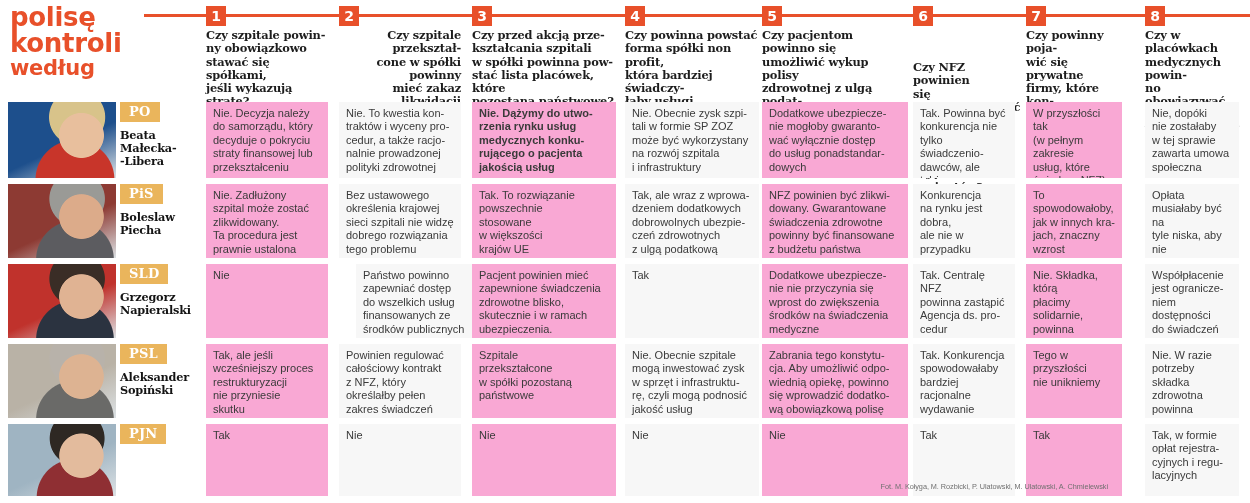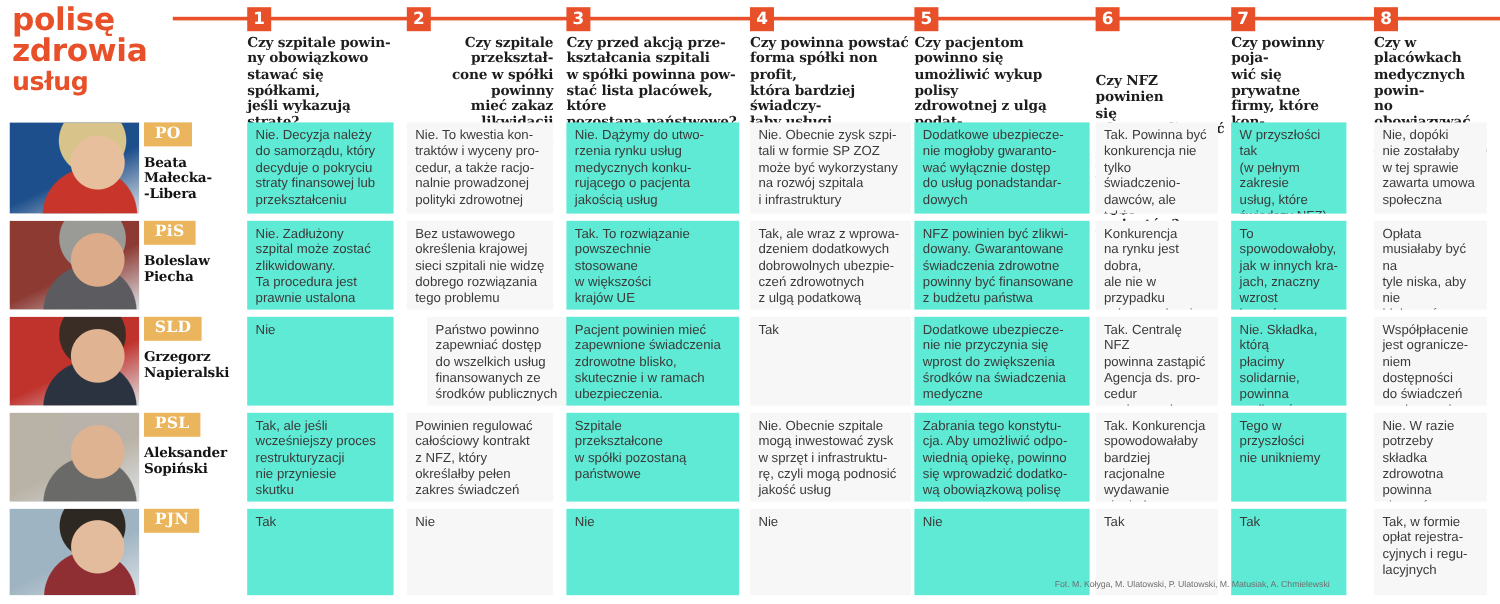--- a/index.html
+++ b/index.html
@@ -133,21 +133,21 @@
     font-weight:bold;
     font-size:11.3px;
     line-height:13px;
     color:#141414;
     letter-spacing:-0.2px;
   }
 
   .cell {
     position:absolute;
     top:2px;
-    background:#5eead4;
+    background:#f9a8d4;
     padding:5px 7px 4px 7px;
     font-size:11px;
     line-height:13.4px;
     color:#3a3a3a;
     overflow:hidden;
   }
   .cell.alt { background:#f7f7f7; }
 
   .credit {
     position:absolute;
@@ -162,22 +162,22 @@
 </head>
 <body>
 
 <div class="infographic">
 
   <div class="header-band">
     <div class="rule"></div>
 
     <div class="title-block">
       <div class="title-line">polisę</div>
-      <div class="title-line">zdrowia</div>
-      <div class="title-line sub">usług</div>
+      <div class="title-line">kontroli</div>
+      <div class="title-line sub">według</div>
     </div>
 
     <div class="qcols" id="qcols">
         <div class="qcol" style="left: 206px; width: 128px;">
           <div class="qnum">1</div>
           <div class="qtext" style="width: 122px;">Czy szpitale powin-<br>ny obowiązkowo<br>stawać się spółkami,<br>jeśli wykazują stratę?</div>
         </div>
         <div class="qcol" style="left: 339px; width: 128px;">
           <div class="qnum">2</div>
           <div class="qtext" style="width: 122px; text-align: right;">Czy szpitale przekształ-<br>cone w spółki powinny<br>mieć zakaz likwidacji<br>kosztochłonnych<br>oddziałów?</div>
@@ -213,21 +213,21 @@
       <div class="row r0">
         <div class="photo" style="height: 76px;">
           <div class="ph" style="height: 76px; background: radial-gradient(circle at 68% 44%, rgb(232, 191, 157) 0px, rgb(232, 191, 157) 26%, rgba(0, 0, 0, 0) 27%), radial-gradient(circle at 64% 20%, rgb(216, 195, 138) 0px, rgb(216, 195, 138) 30%, rgba(0, 0, 0, 0) 31%), radial-gradient(circle at 62% 102%, rgb(200, 53, 42) 0px, rgb(200, 53, 42) 38%, rgba(0, 0, 0, 0) 39%), linear-gradient(155deg, rgb(29, 79, 140) 0%, rgb(29, 79, 140) 55%, rgba(255, 255, 255, 0.28) 100%);"></div>
         </div>
         <div class="person" style="height: 76px;">
           <div><span class="party">PO</span></div>
           <div class="pname">Beata<br>Małecka-<br>-Libera</div>
         </div>
         <div class="cell" style="left: 206px; width: 122px; height: 76px;">Nie. Decyzja należy<br>do samorządu, który<br>decyduje o pokryciu<br>straty finansowej lub<br>przekształceniu</div>
         <div class="cell alt" style="left: 339px; width: 122px; height: 76px;">Nie. To kwestia kon-<br>traktów i wyceny pro-<br>cedur, a także racjo-<br>nalnie prowadzonej<br>polityki zdrowotnej</div>
-        <div class="cell" style="left: 472px; width: 144px; height: 76px;">Nie. Dążymy do utwo-<br>rzenia rynku usług<br>medycznych konku-<br>rującego o pacjenta<br>jakością usług</div>
+        <div class="cell" style="left: 472px; width: 144px; height: 76px; font-weight: bold;">Nie. Dążymy do utwo-<br>rzenia rynku usług<br>medycznych konku-<br>rującego o pacjenta<br>jakością usług</div>
         <div class="cell alt" style="left: 625px; width: 134px; height: 76px;">Nie. Obecnie zysk szpi-<br>tali w formie SP ZOZ<br>może być wykorzystany<br>na rozwój szpitala<br>i infrastruktury</div>
         <div class="cell" style="left: 762px; width: 146px; height: 76px;">Dodatkowe ubezpiecze-<br>nie mogłoby gwaranto-<br>wać wyłącznie dostęp<br>do usług ponadstandar-<br>dowych</div>
         <div class="cell alt" style="left: 913px; width: 102px; height: 76px;">Tak. Powinna być<br>konkurencja nie<br>tylko świadczenio-<br>dawców, ale także<br>płatnika</div>
         <div class="cell" style="left: 1026px; width: 96px; height: 76px;">W przyszłości tak<br>(w pełnym zakresie<br>usług, które<br>świadczy NFZ)</div>
         <div class="cell alt" style="left: 1145px; width: 94px; height: 76px;">Nie, dopóki<br>nie zostałaby<br>w tej sprawie<br>zawarta umowa<br>społeczna</div>
       </div>
       <div class="row r1">
         <div class="photo" style="height: 74px;">
           <div class="ph" style="height: 74px; background: radial-gradient(circle at 68% 44%, rgb(220, 171, 138) 0px, rgb(220, 171, 138) 26%, rgba(0, 0, 0, 0) 27%), radial-gradient(circle at 64% 20%, rgb(154, 154, 150) 0px, rgb(154, 154, 150) 30%, rgba(0, 0, 0, 0) 31%), radial-gradient(circle at 62% 102%, rgb(92, 92, 96) 0px, rgb(92, 92, 96) 38%, rgba(0, 0, 0, 0) 39%), linear-gradient(155deg, rgb(141, 58, 51) 0%, rgb(141, 58, 51) 55%, rgba(255, 255, 255, 0.28) 100%);"></div>
         </div>
@@ -289,14 +289,14 @@
         <div class="cell alt" style="left: 339px; width: 122px; height: 72px;">Nie</div>
         <div class="cell" style="left: 472px; width: 144px; height: 72px;">Nie</div>
         <div class="cell alt" style="left: 625px; width: 134px; height: 72px;">Nie</div>
         <div class="cell" style="left: 762px; width: 146px; height: 72px;">Nie</div>
         <div class="cell alt" style="left: 913px; width: 102px; height: 72px;">Tak</div>
         <div class="cell" style="left: 1026px; width: 96px; height: 72px;">Tak</div>
         <div class="cell alt" style="left: 1145px; width: 94px; height: 72px;">Tak, w formie<br>opłat rejestra-<br>cyjnych i regu-<br>lacyjnych</div>
       </div>
     </div>
 
-  <div class="credit">Fot. M. Kołyga, M. Ulatowski, P. Ulatowski, M. Matusiak, A. Chmielewski</div>
+  <div class="credit">Fot. M. Kołyga, M. Rozbicki, P. Ulatowski, M. Ulatowski, A. Chmielewski</div>
 </div>
 
 </body></html>

